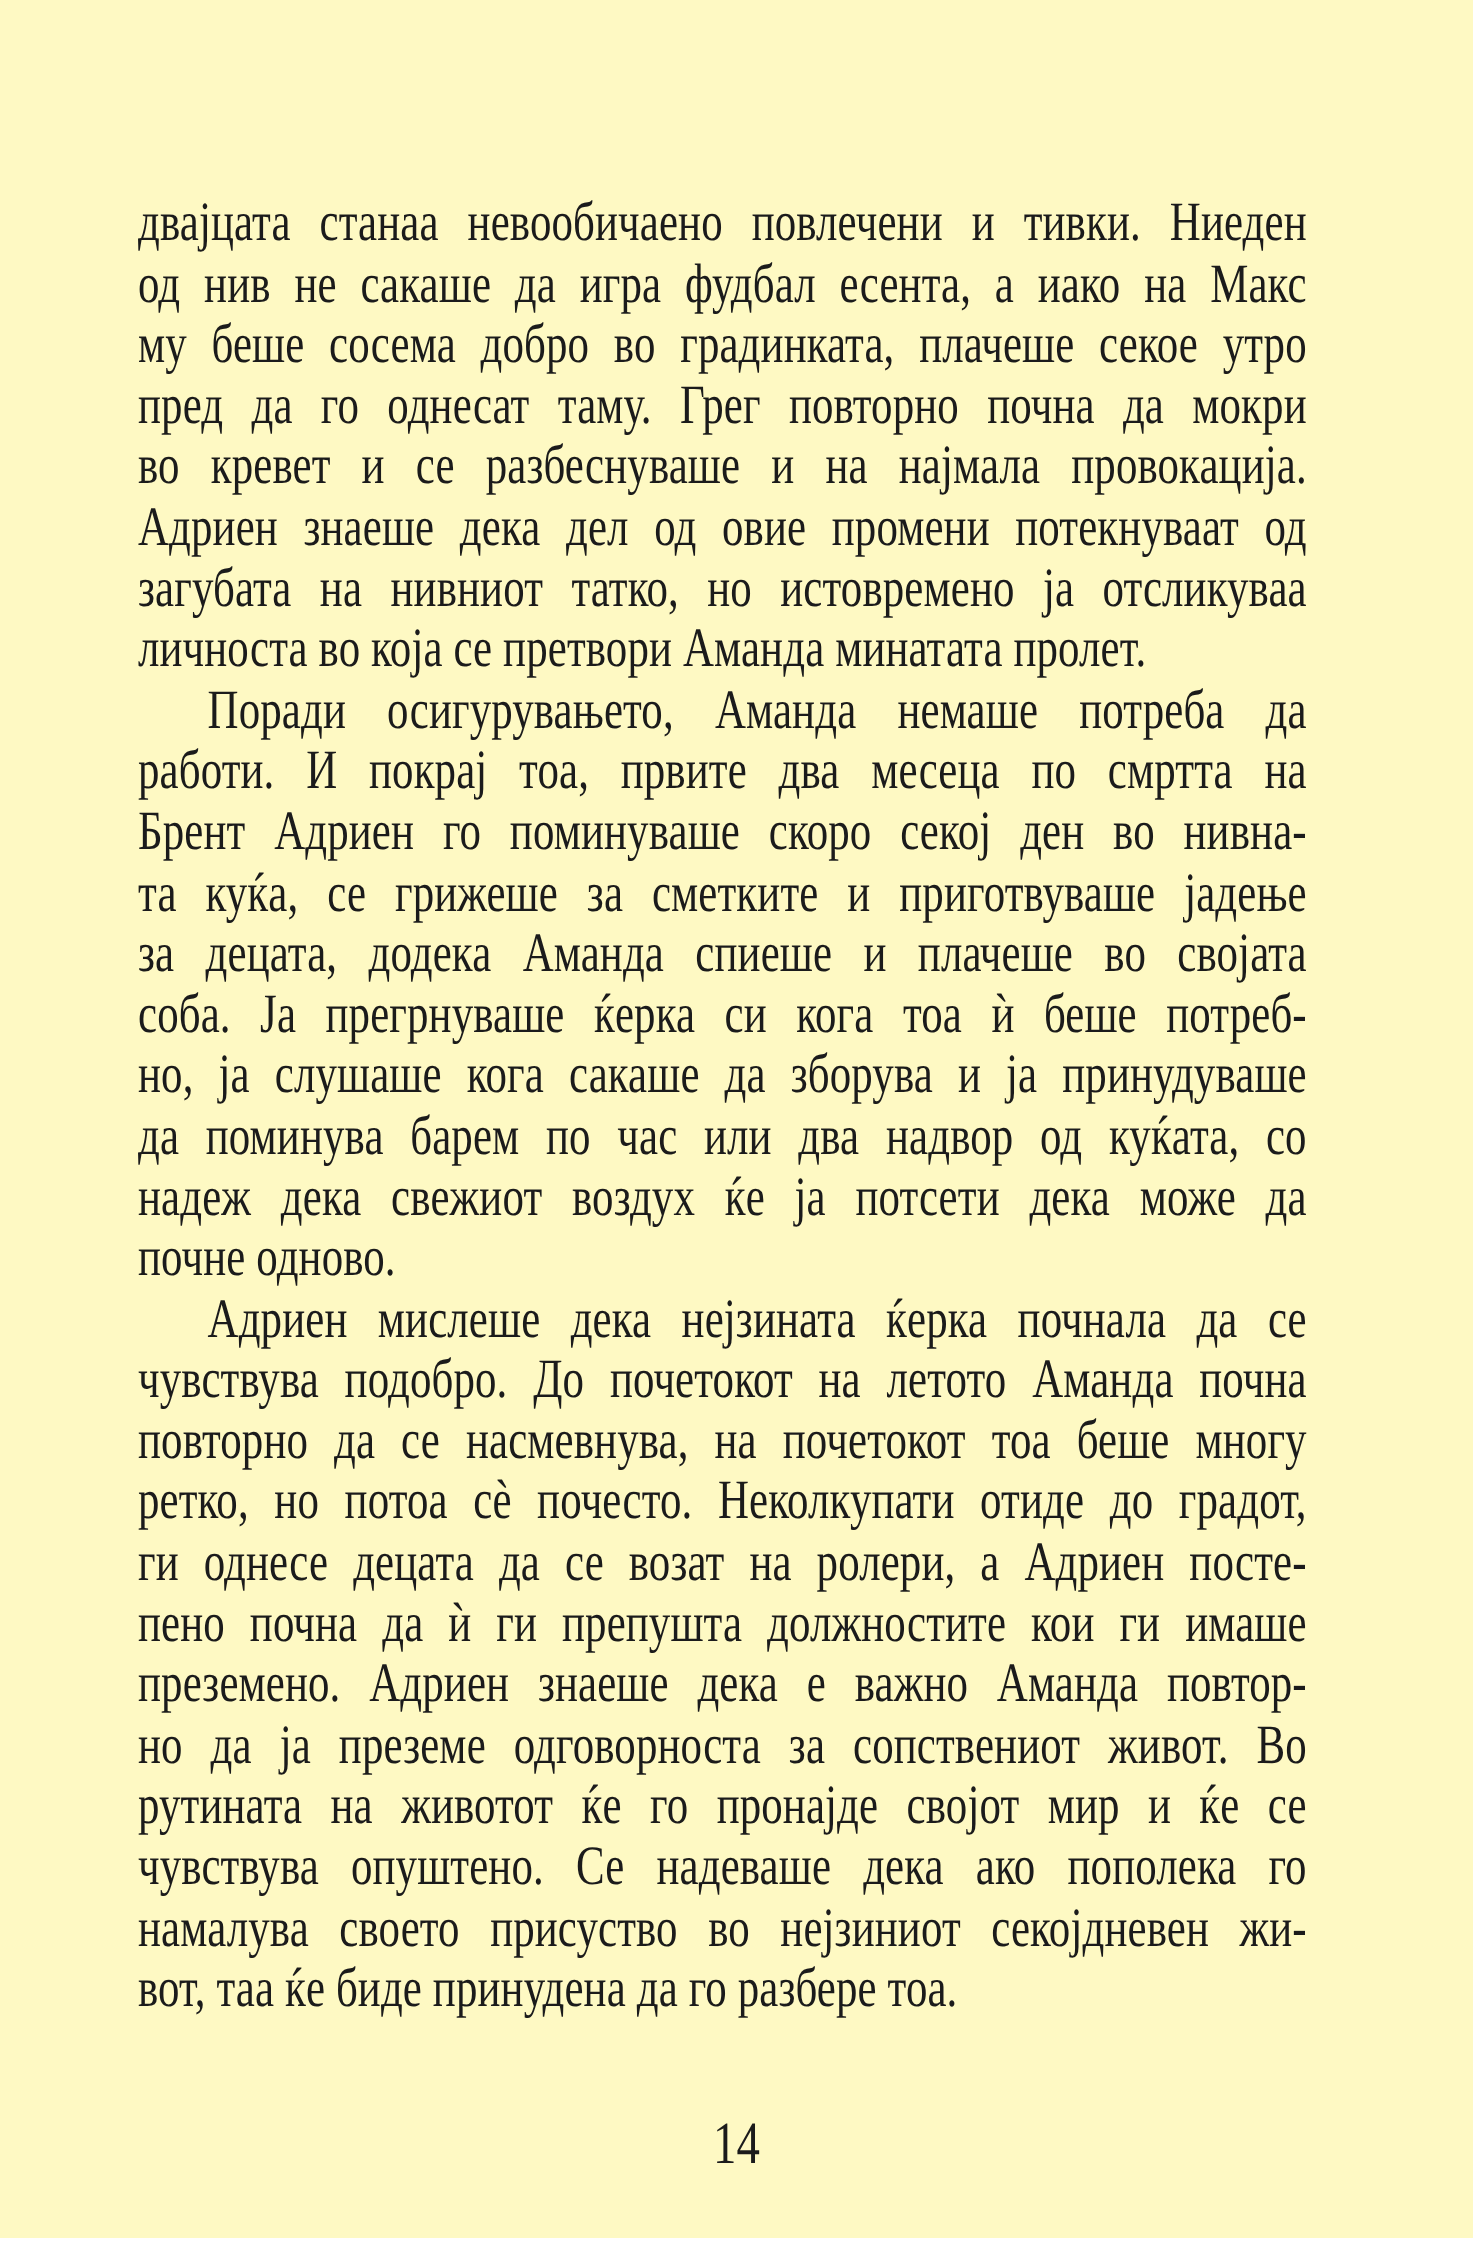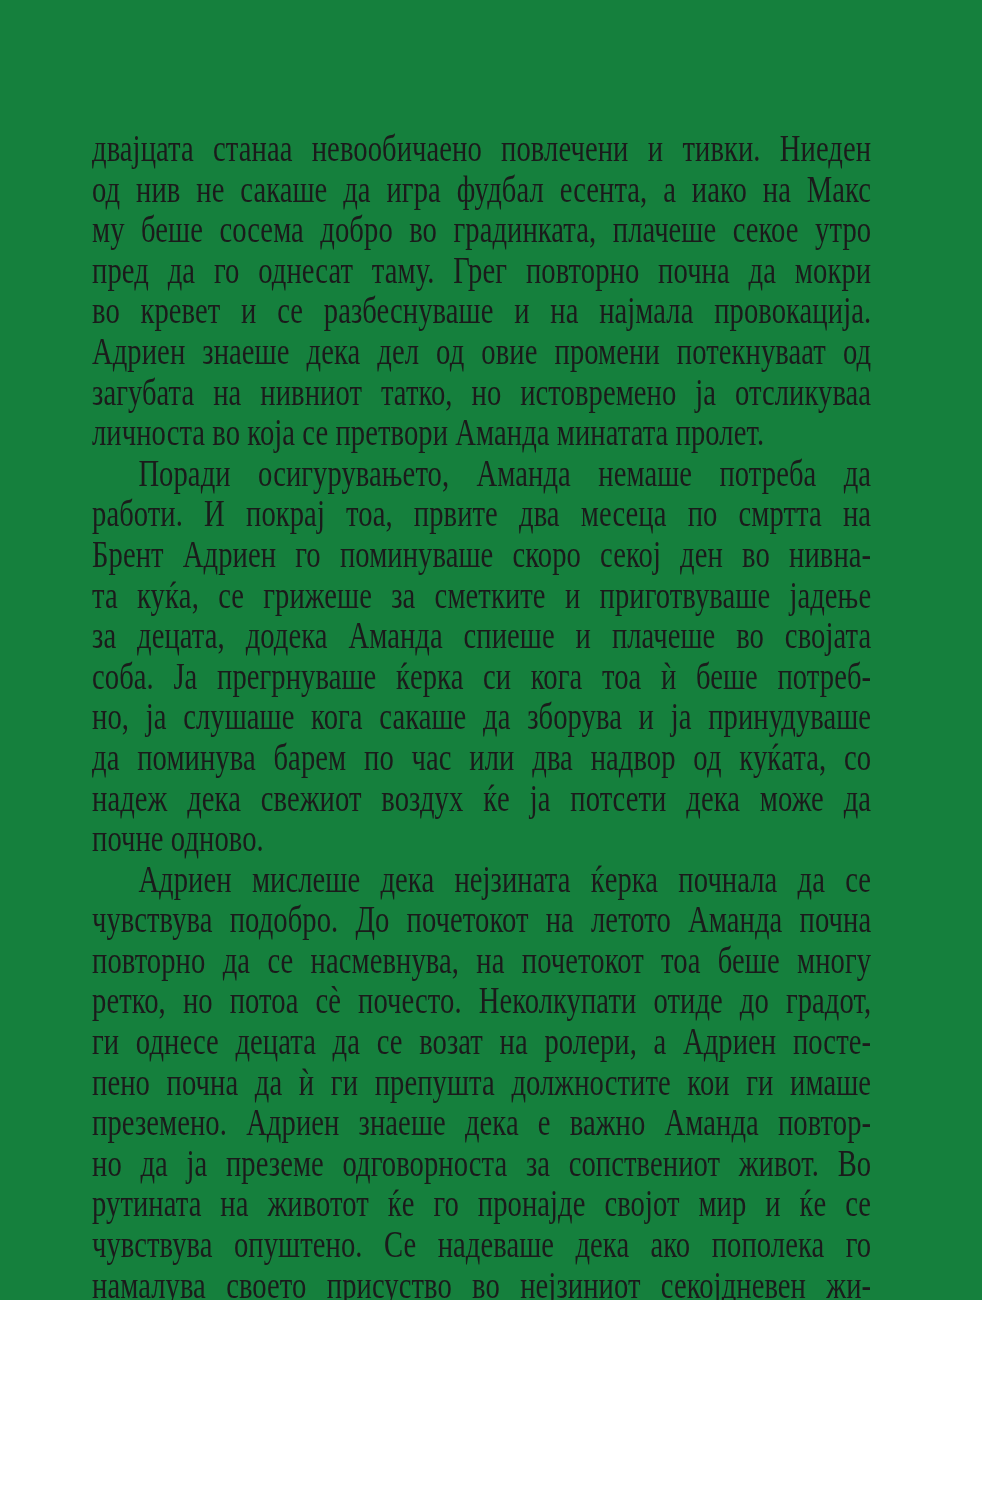--- a/index.html
+++ b/index.html
@@ -3,22 +3,22 @@
 <meta charset="utf-8">
 <style>
   html, body {
     margin: 0;
     padding: 0;
     background: #ffffff;
   }
   .page {
     position: relative;
     width: 982px;
-    height: 1300px;
-    background: #15803d;
+    height: 1492px;
+    background: #fef9c3;
     overflow: hidden;
     font-family: "Liberation Serif", "DejaVu Serif", serif;
     color: #1b1b1b;
   }
   
   .text-block {
     position: absolute;
     left: 92px;
     top: 129px;
     width: 1008px;

